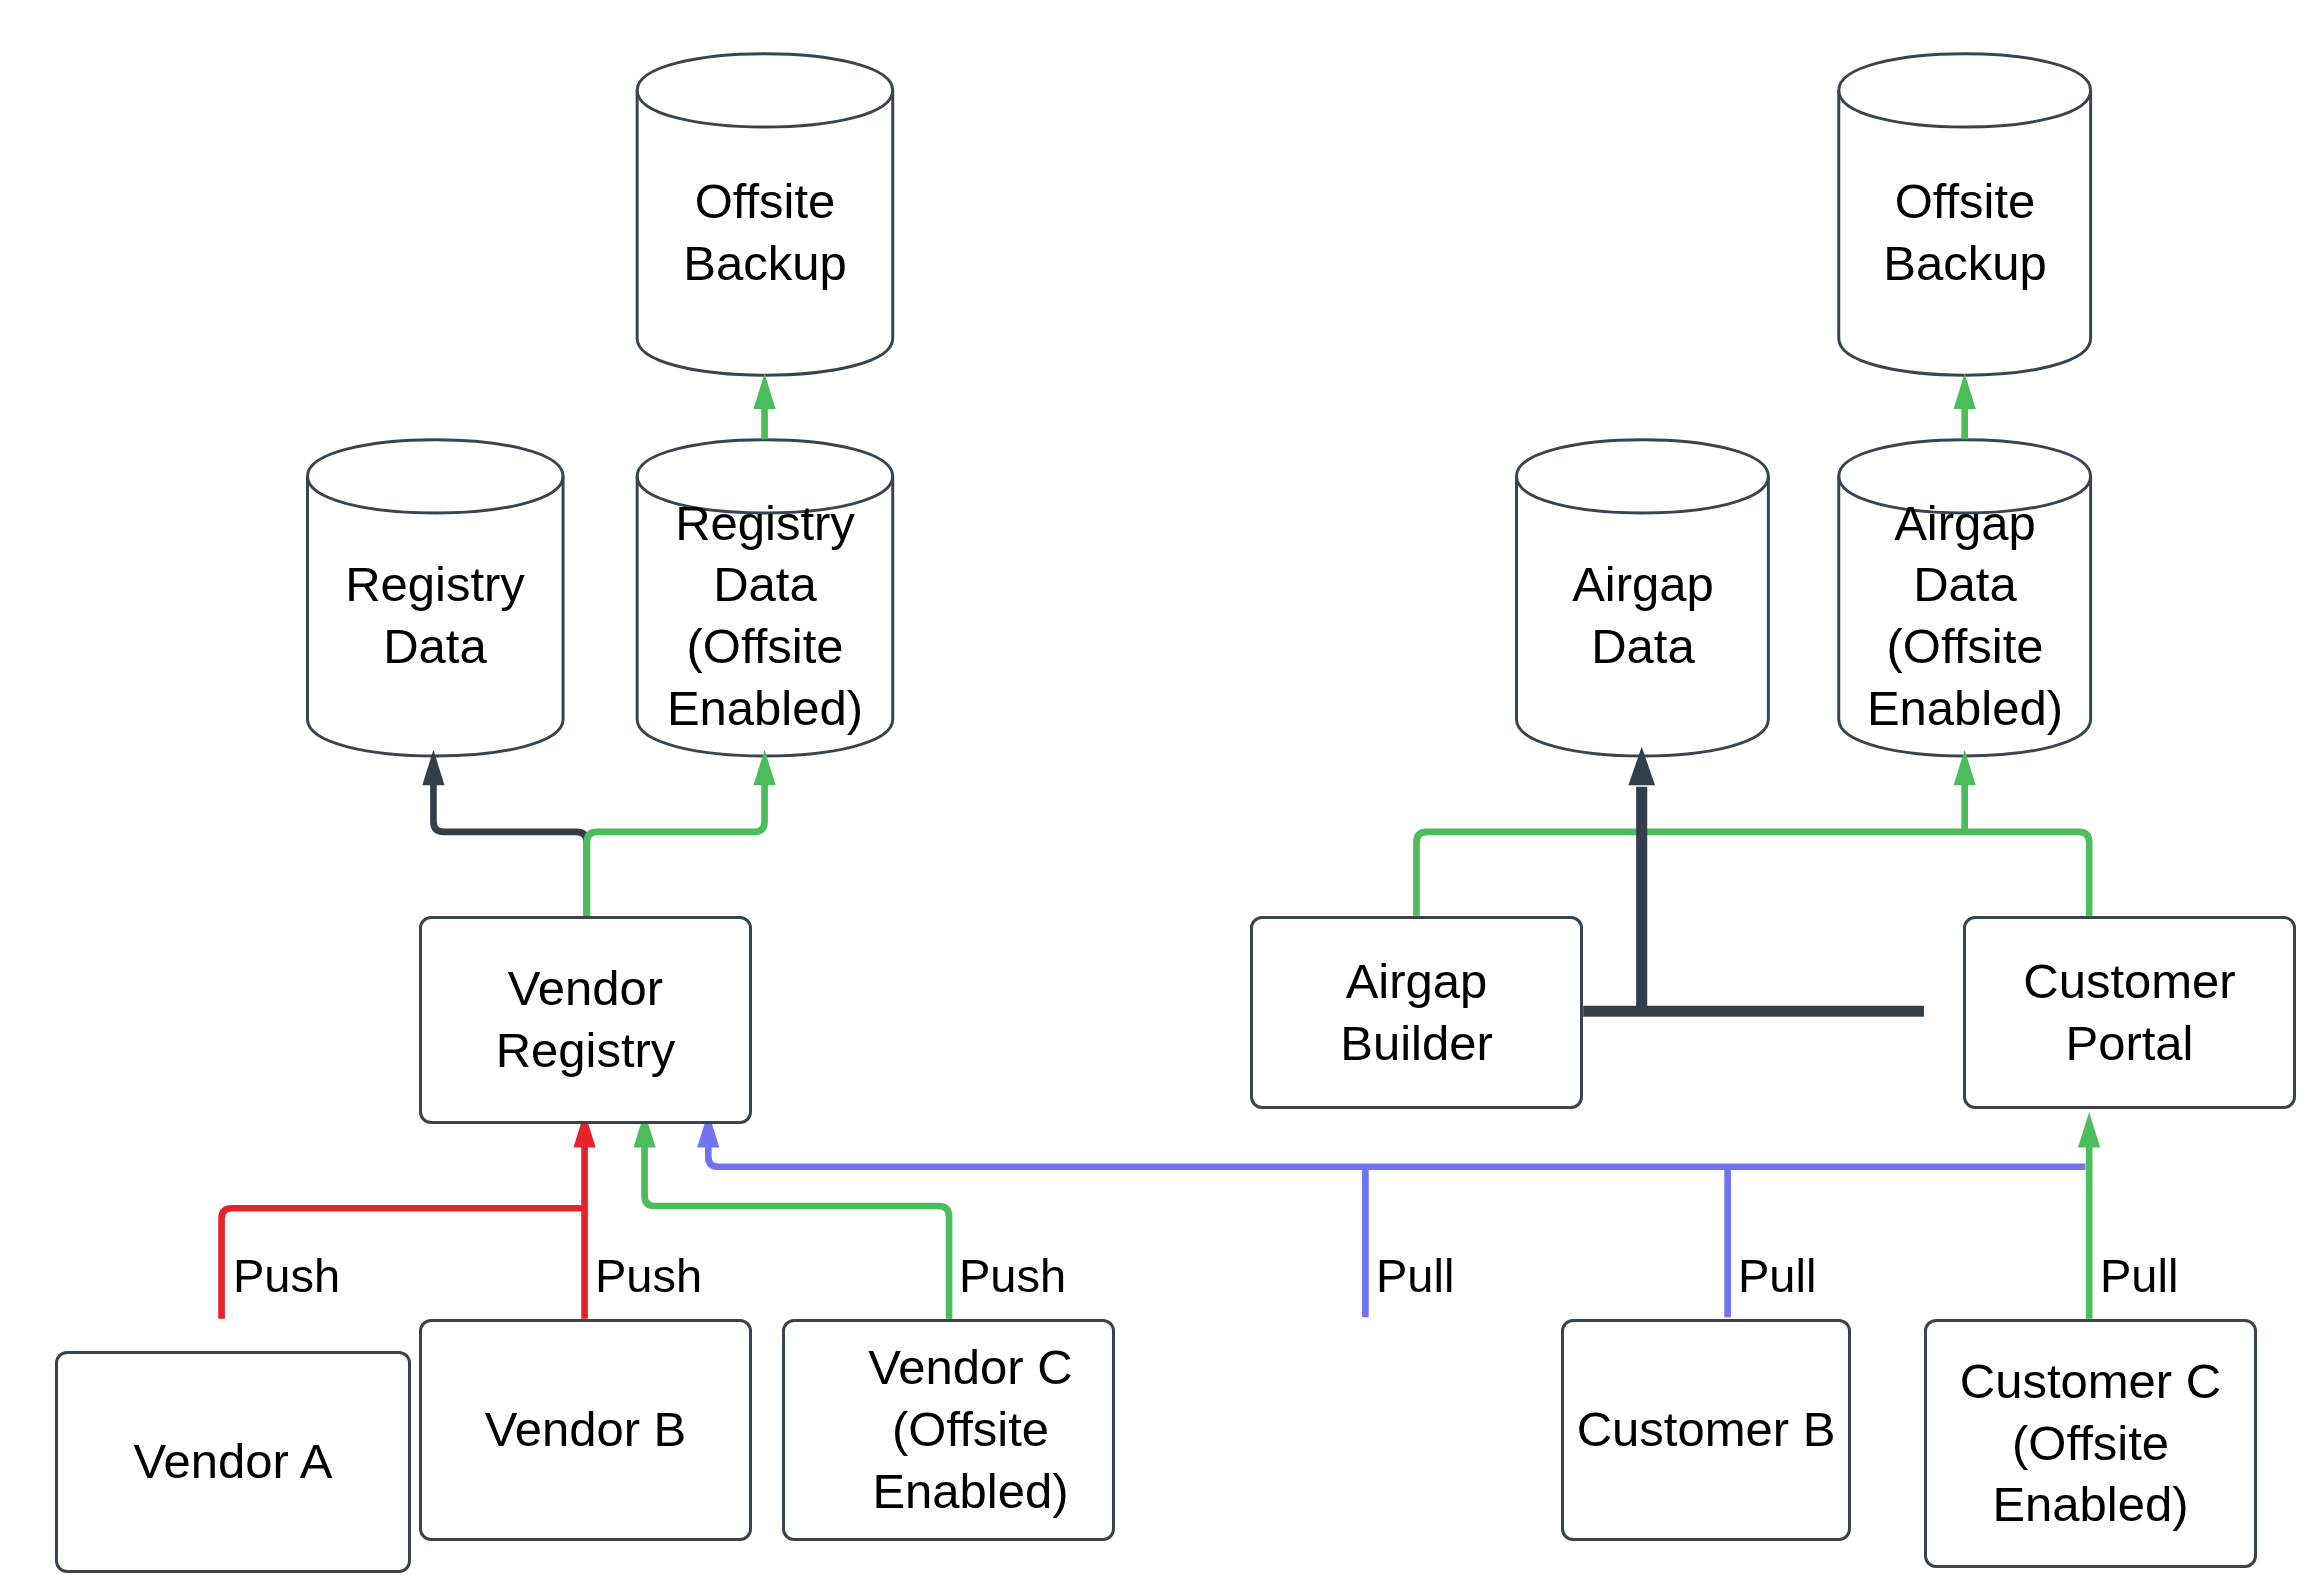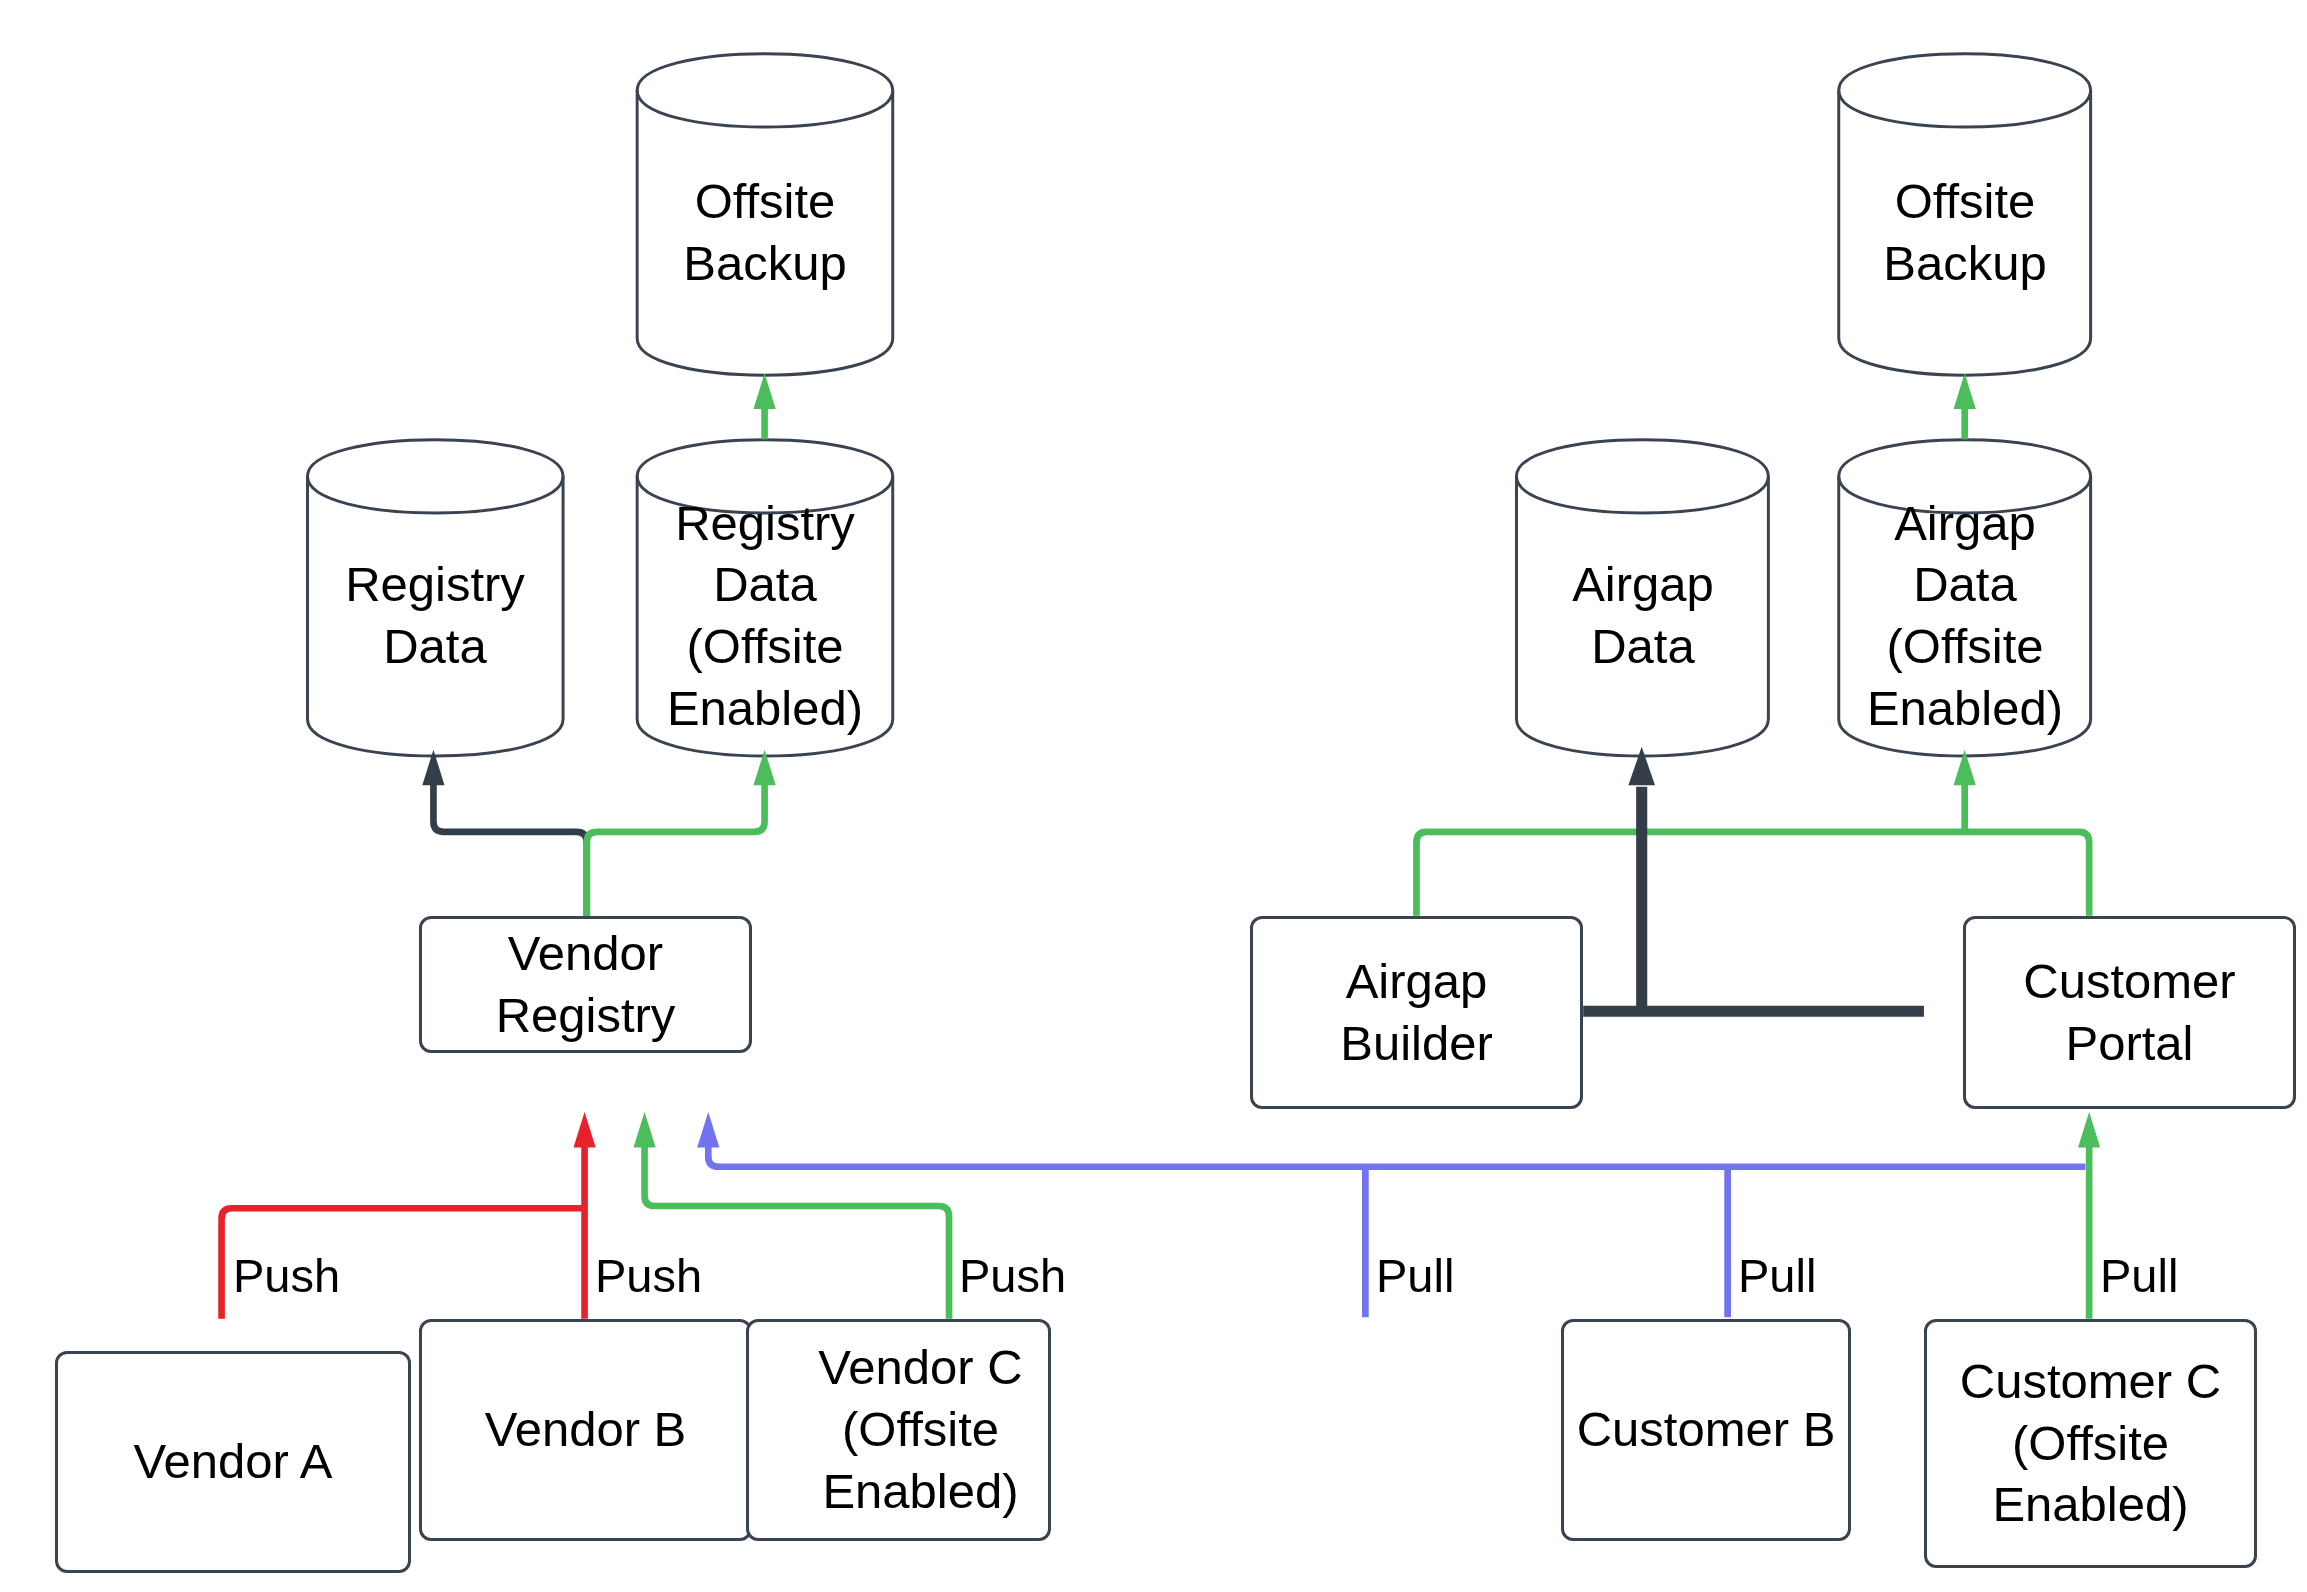--- a/index.html
+++ b/index.html
@@ -121,30 +121,30 @@
 Enabled)</div>
   <div class="cyl-label" style="left:1839px;top:90px;width:252px;height:285px;">Offsite
 Backup</div>
   <div class="cyl-label" style="left:1517px;top:476px;width:252px;height:280px;">Airgap
 Data</div>
   <div class="cyl-label" style="left:1839px;top:476px;width:252px;height:280px;">Airgap
 Data
 (Offsite
 Enabled)</div>
 
-  <div class="node-box" style="left:419px;top:916px;width:333px;height:137px;">Vendor
+  <div class="node-box" style="left:419px;top:916px;width:333px;height:208px;">Vendor
 Registry</div>
   <div class="node-box" style="left:1250px;top:916px;width:333px;height:193px;">Airgap
 Builder</div>
   <div class="node-box" style="left:1924px;top:916px;width:333px;height:193px;margin-left:39px;">Customer
 Portal</div>
 
   <div class="node-box" style="left:55px;top:1319px;width:356px;height:222px;margin-top:32px;">Vendor A</div>
   <div class="node-box" style="left:419px;top:1319px;width:333px;height:222px;">Vendor B</div>
-  <div class="node-box" style="left:746px;top:1319px;width:305px;height:222px;padding-left:44px;">Vendor C
+  <div class="node-box" style="left:782px;top:1319px;width:333px;height:222px;padding-left:44px;">Vendor C
 (Offsite
 Enabled)</div>
   <div class="node-box" style="left:1561px;top:1319px;width:290px;height:222px;">Customer B</div>
   <div class="node-box" style="left:1924px;top:1319px;width:333px;height:249px;">Customer C
 (Offsite
 Enabled)</div>
 
   <div class="flow-label" style="left:233px;top:1251px;">Push</div>
   <div class="flow-label" style="left:595px;top:1251px;">Push</div>
   <div class="flow-label" style="left:959px;top:1251px;">Push</div>

